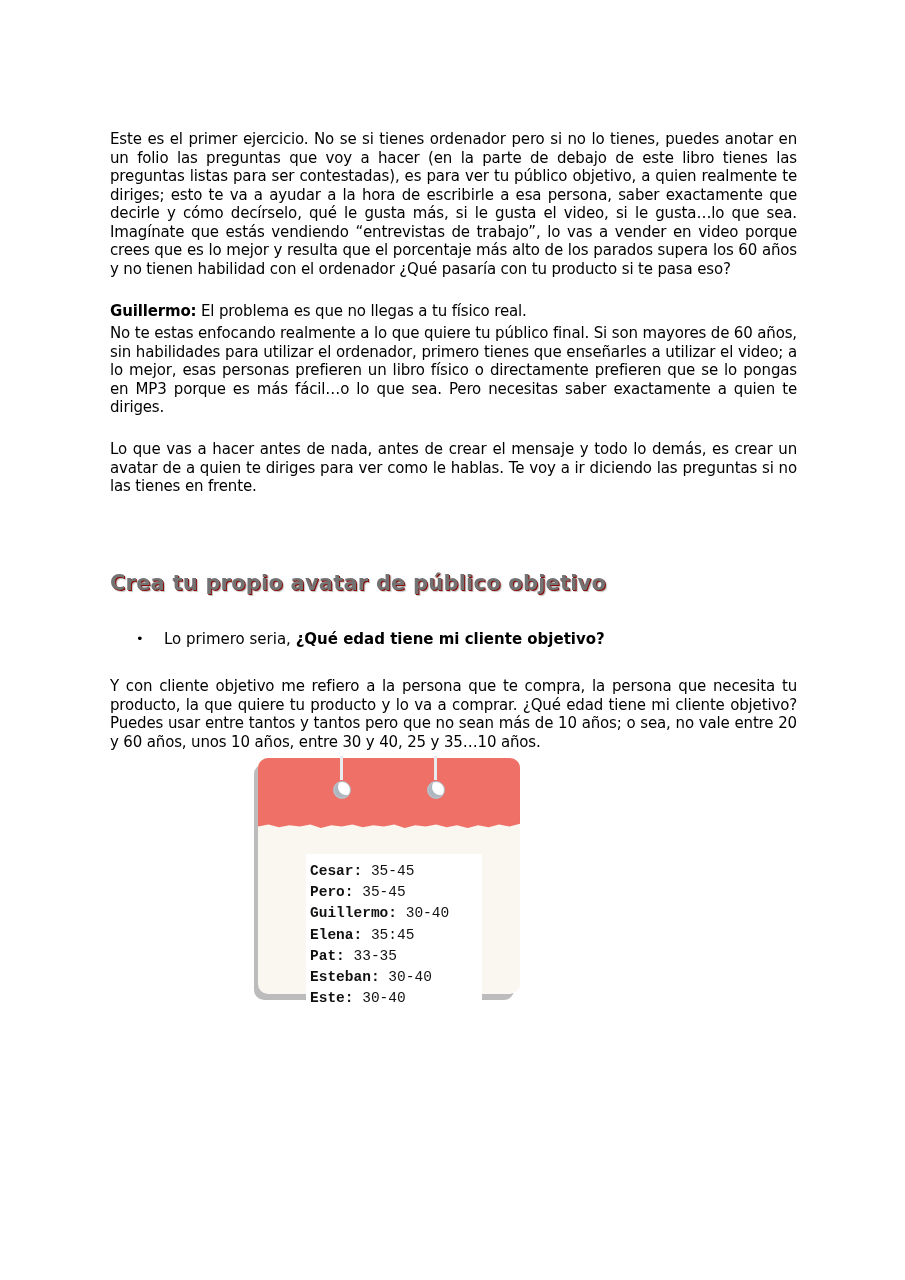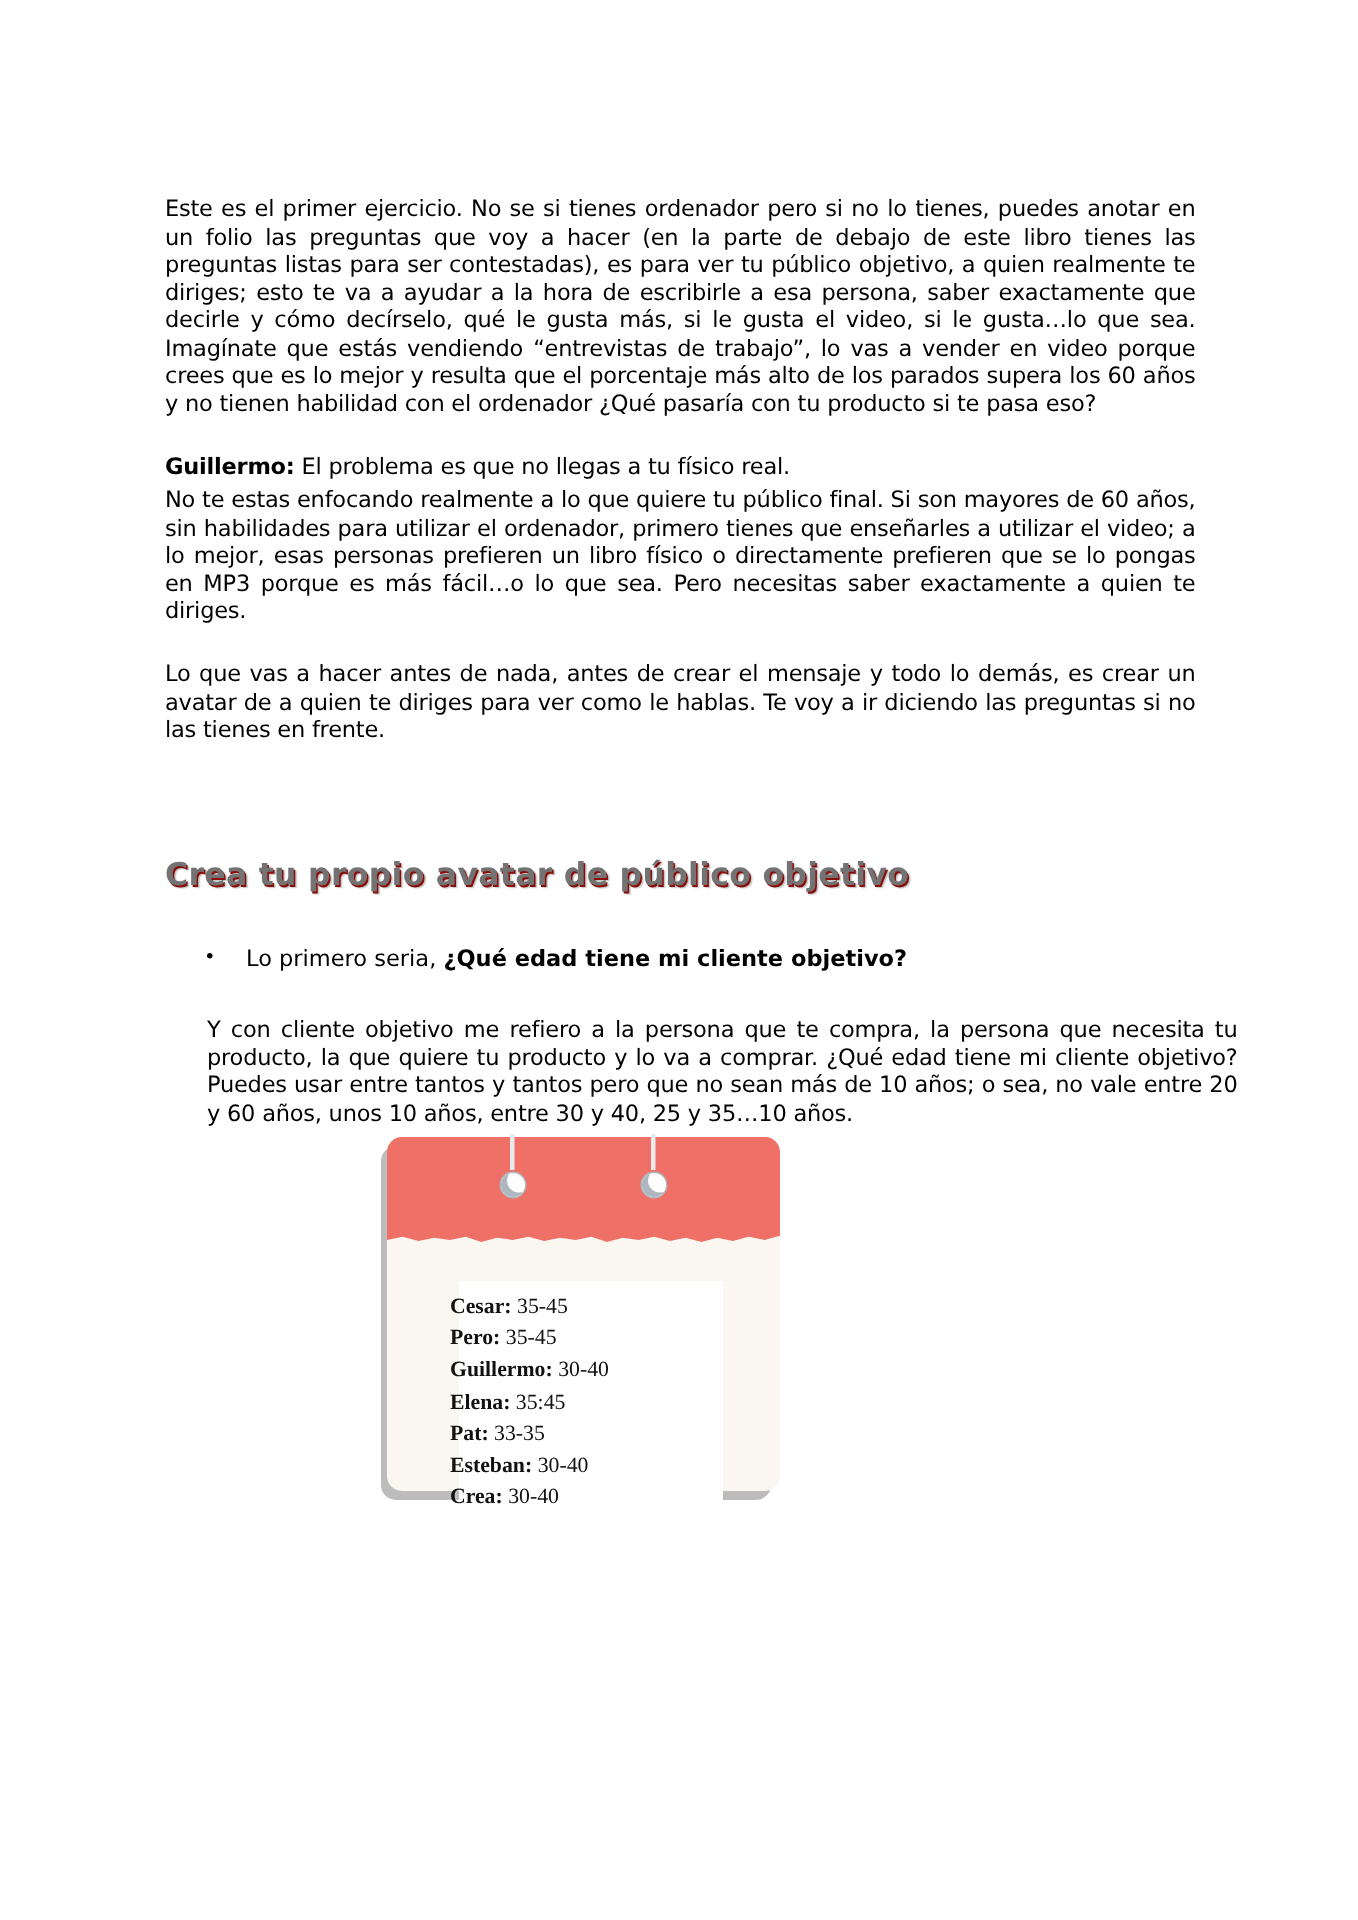--- a/index.html
+++ b/index.html
@@ -49,21 +49,21 @@
       top: 500px;
       left: 26px;
       font-size: 15px;
       line-height: 18px;
       display: flex;
     }
     .bullet-dot {
       width: 28px;
       font-size: 13px;
     }
-    .p5 { position: absolute; top: 547px; left: 0; width: 687px; margin-left: 28px; }
+    .p5 { position: absolute; top: 547px; left: 0; width: 687px; }
 
     
     .calendar {
       position: absolute;
       left: 254px;
       top: 756px;
       width: 268px;
       height: 245px;
     }
     .cal-shadow {
@@ -118,23 +118,23 @@
     .cal-paper {
       position: absolute;
       left: 52px;
       top: 98px;
       width: 176px;
       height: 150px;
       background: #ffffff;
     }
     .cal-list {
       position: absolute;
-      left: 46px;
+      left: 56px;
       top: 105px;
-      font-family: Liberation Serif, serif;
+      font-family: Liberation Mono, monospace;
       font-size: 14.5px;
       line-height: 21.2px;
       color: #111;
       margin: 0;
       padding: 0;
       list-style: none;
     }
     .cal-list .name { font-weight: bold; }
   </style>
 </head>
@@ -168,15 +168,15 @@
   <div class="cal-hole h1"></div>
   <div class="cal-hole h2"></div>
   <div class="cal-paper"></div>
   <ul class="cal-list">
     <li><span class="name">Cesar:</span><span> 35-45</span></li>
     <li><span class="name">Pero:</span><span> 35-45</span></li>
     <li><span class="name">Guillermo:</span><span> 30-40</span></li>
     <li><span class="name">Elena:</span><span> 35:45</span></li>
     <li><span class="name">Pat:</span><span> 33-35</span></li>
     <li><span class="name">Esteban:</span><span> 30-40</span></li>
-    <li><span class="name">Crea:</span><span> 30-40</span></li>
+    <li><span class="name">Este:</span><span> 30-40</span></li>
   </ul>
 </div>
 
 </body></html>

